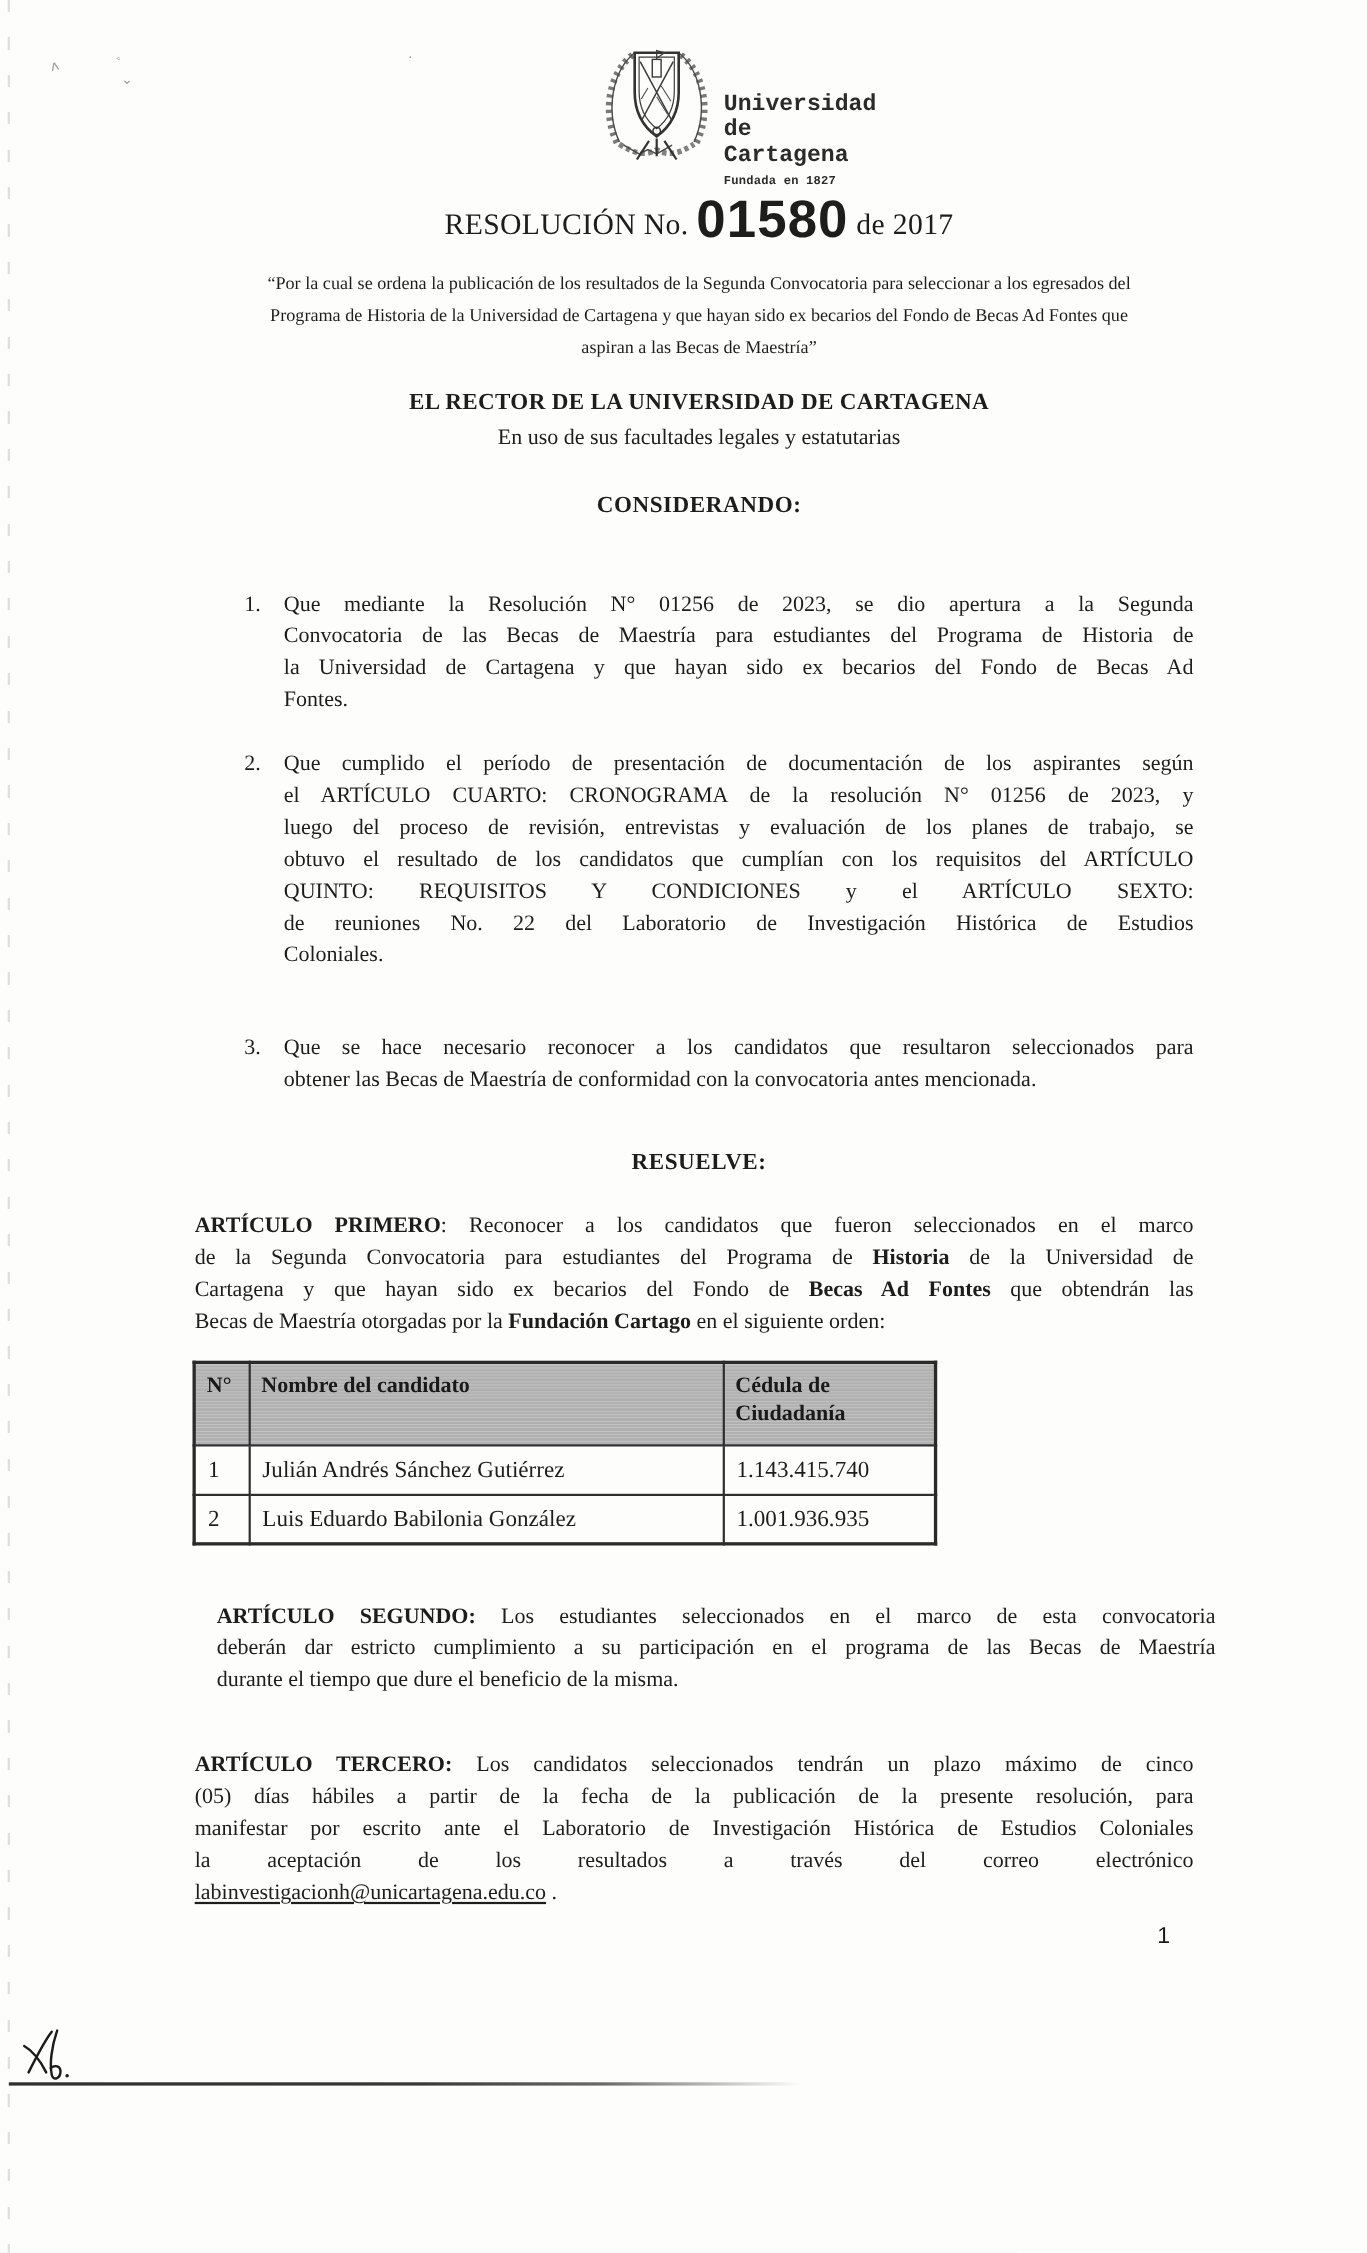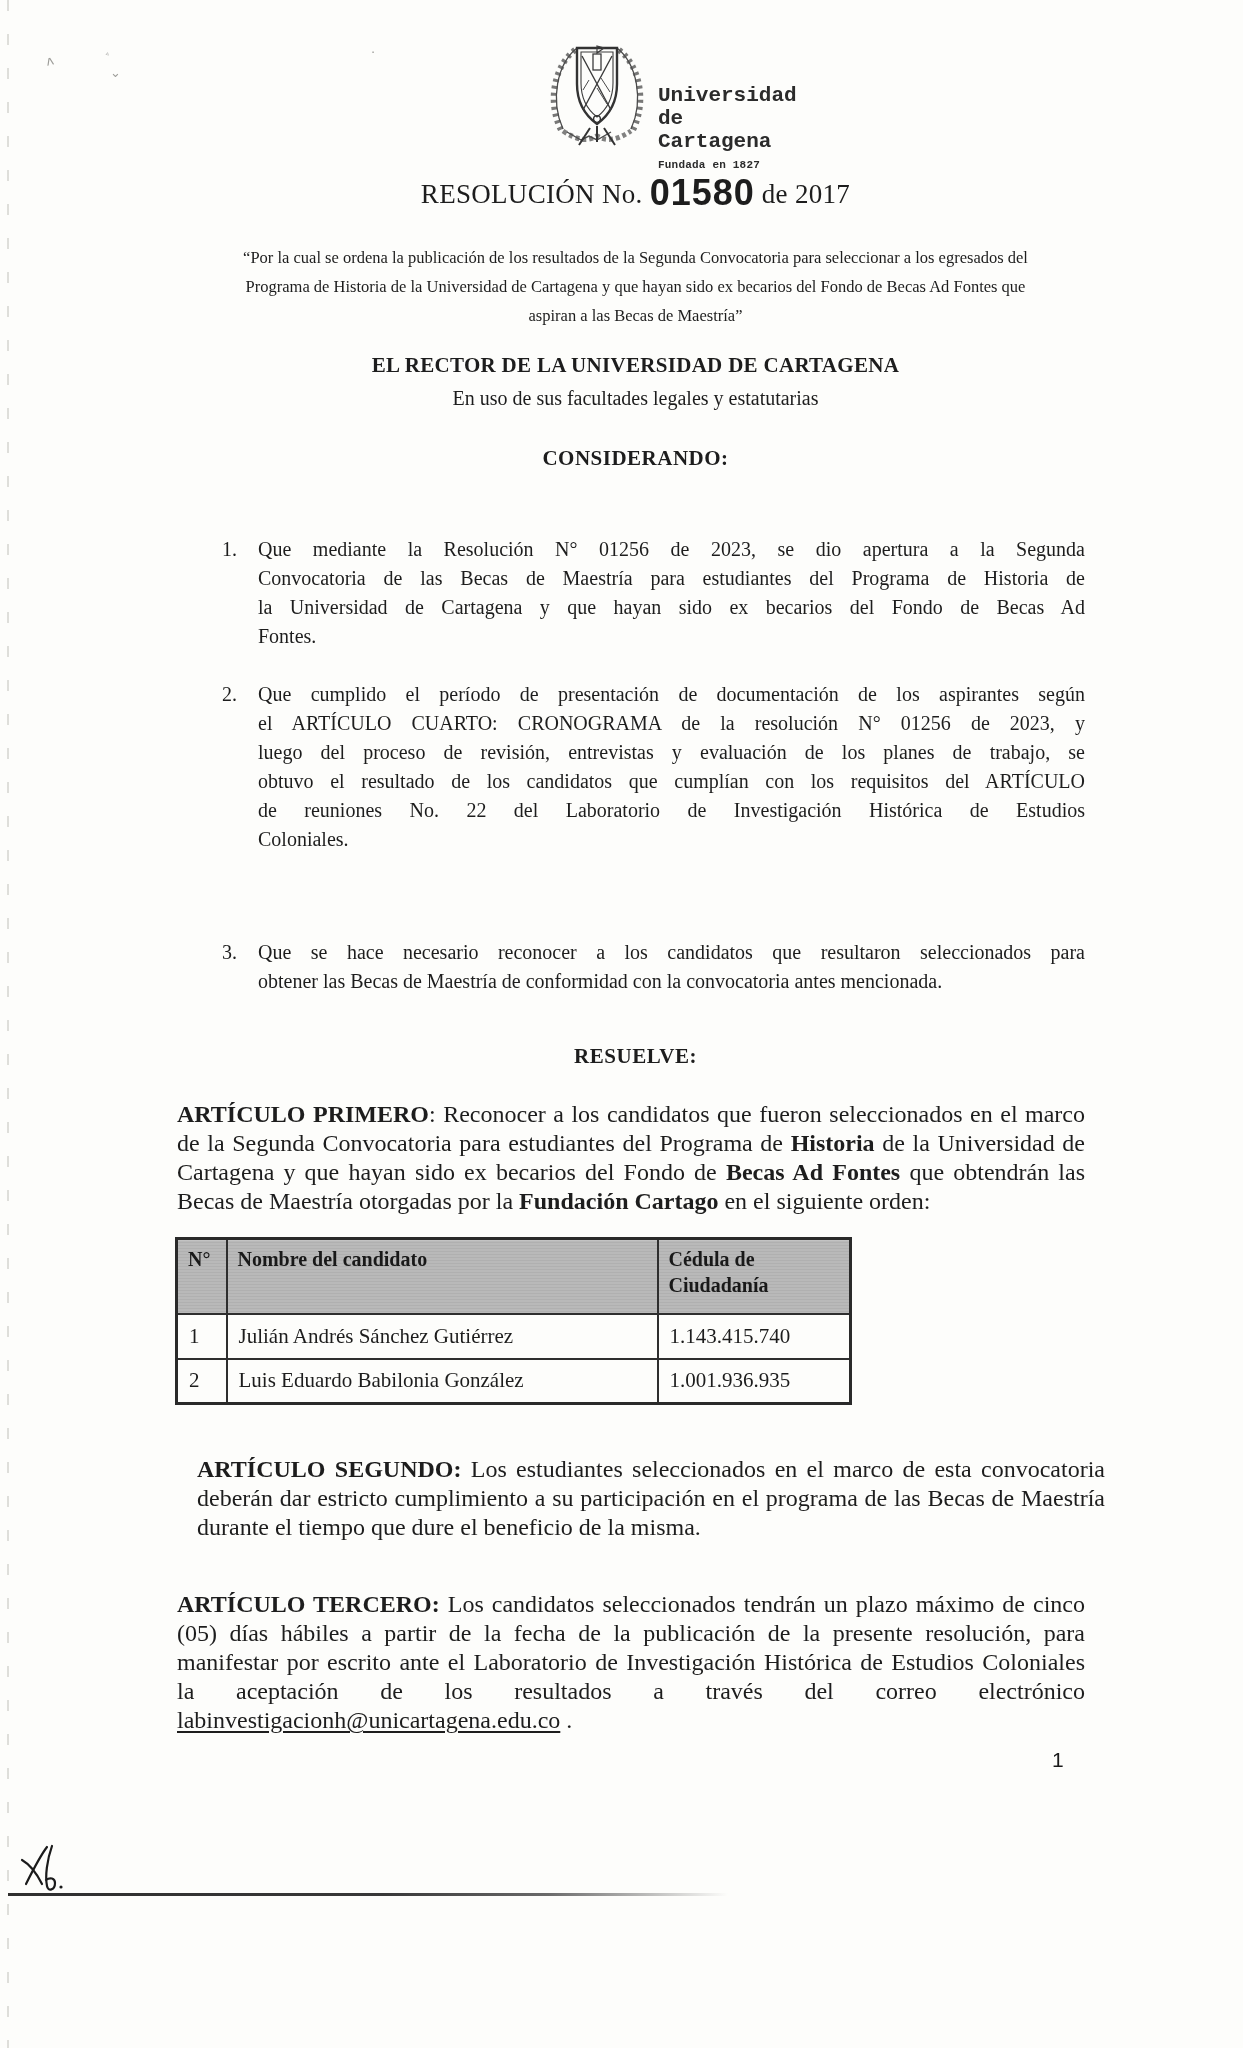--- a/index.html
+++ b/index.html
@@ -25,33 +25,33 @@
     position:absolute;left:658px;top:84px;width:130px;
     font-family:Liberation Mono, monospace;
     font-weight:bold;color:#2b2b2b;line-height:23px;font-size:21px;
   }
   .logo-founded{font-size:11px;line-height:14px;margin-top:5px;letter-spacing:.2px;}
   
   .center{position:absolute;left:14px;width:1243px;text-align:center;}
   .doc-title{top:170px;font-size:27px;letter-spacing:.3px;}
   .res-number{
     font-family:"Liberation Sans","DejaVu Sans",sans-serif;
-    font-weight:bold;font-size:36px;letter-spacing:1px;
+    font-weight:bold;font-size:48px;letter-spacing:1px;
     position:relative;top:2px;
   }
   .subtitle{top:243px;font-size:16.5px;line-height:29px;}
   .h-rector{top:353px;font-size:21px;font-weight:bold;letter-spacing:.3px;}
   .h-enuso{top:387px;font-size:20px;}
   .h-considerando{top:446px;font-size:21px;font-weight:bold;letter-spacing:.5px;}
   .h-resuelve{top:1044px;font-size:21px;font-weight:bold;letter-spacing:.5px;}
   
   .c-item{position:absolute;left:222px;width:863px;display:flex;font-size:20px;}
   .c-num{width:36px;flex:none;line-height:29px;}
   .c-lines{flex:1;}
-  .art{position:absolute;left:177px;width:908px;font-size:24px;}
+  .art{position:absolute;left:177px;width:908px;font-size:20px;}
   .jline{line-height:29px;text-align:justify;text-align-last:justify;white-space:normal;}
   .jline.last{text-align-last:left;}
   .jline b{font-weight:bold;}
   .email{
     text-decoration:underline;text-underline-offset:3px;
     text-decoration-thickness:1.5px;
   }
   
   .cand-table{
     position:absolute;left:175px;top:1237px;
@@ -142,20 +142,21 @@
     </div>
   </div>
 
   <div class="c-item" style="top:680px;">
     <div class="c-num">2.</div>
     <div class="c-lines">
       <div class="jline"><span>Que cumplido el período de presentación de documentación de los aspirantes según</span></div>
       <div class="jline"><span>el ARTÍCULO CUARTO: CRONOGRAMA de la resolución N° 01256 de 2023, y</span></div>
       <div class="jline"><span>luego del proceso de revisión, entrevistas y evaluación de los planes de trabajo, se</span></div>
       <div class="jline"><span>obtuvo el resultado de los candidatos que cumplían con los requisitos del ARTÍCULO</span></div>
+      <div class="jline"><span>QUINTO: REQUISITOS Y CONDICIONES y el ARTÍCULO SEXTO:</span></div>
       <div class="jline"><span>de reuniones No. 22 del Laboratorio de Investigación Histórica de Estudios</span></div>
       <div class="jline last"><span>Coloniales.</span></div>
     </div>
   </div>
 
   <div class="c-item" style="top:938px;">
     <div class="c-num">3.</div>
     <div class="c-lines">
       <div class="jline"><span>Que se hace necesario reconocer a los candidatos que resultaron seleccionados para</span></div>
       <div class="jline last"><span>obtener las Becas de Maestría de conformidad con la convocatoria antes mencionada.</span></div>

